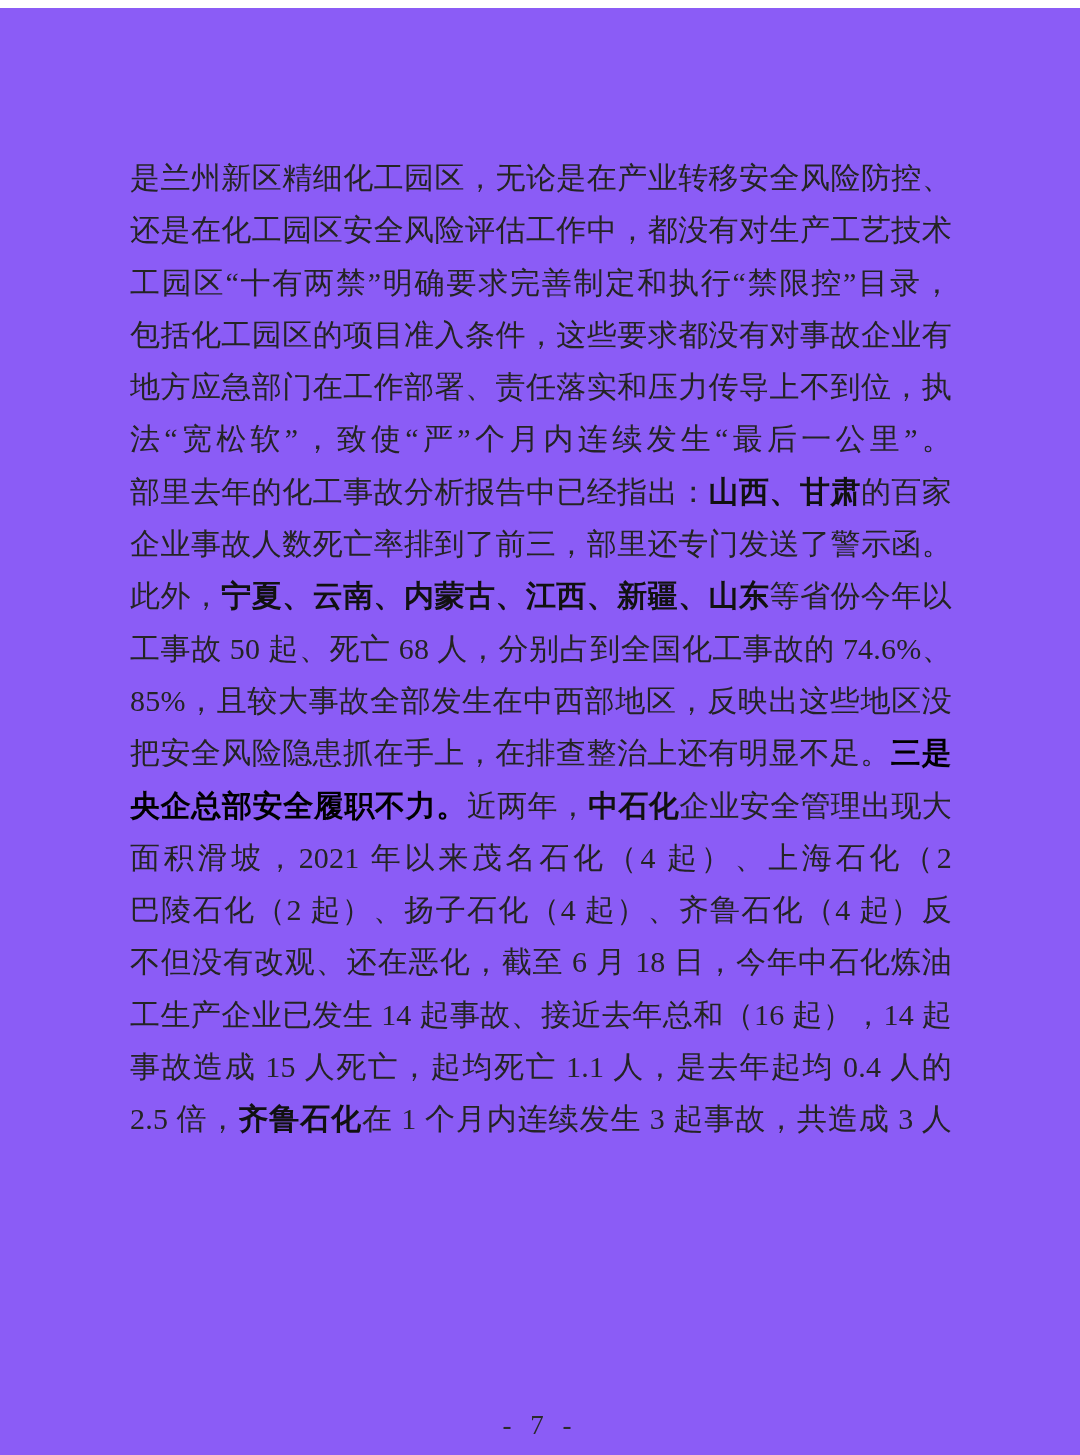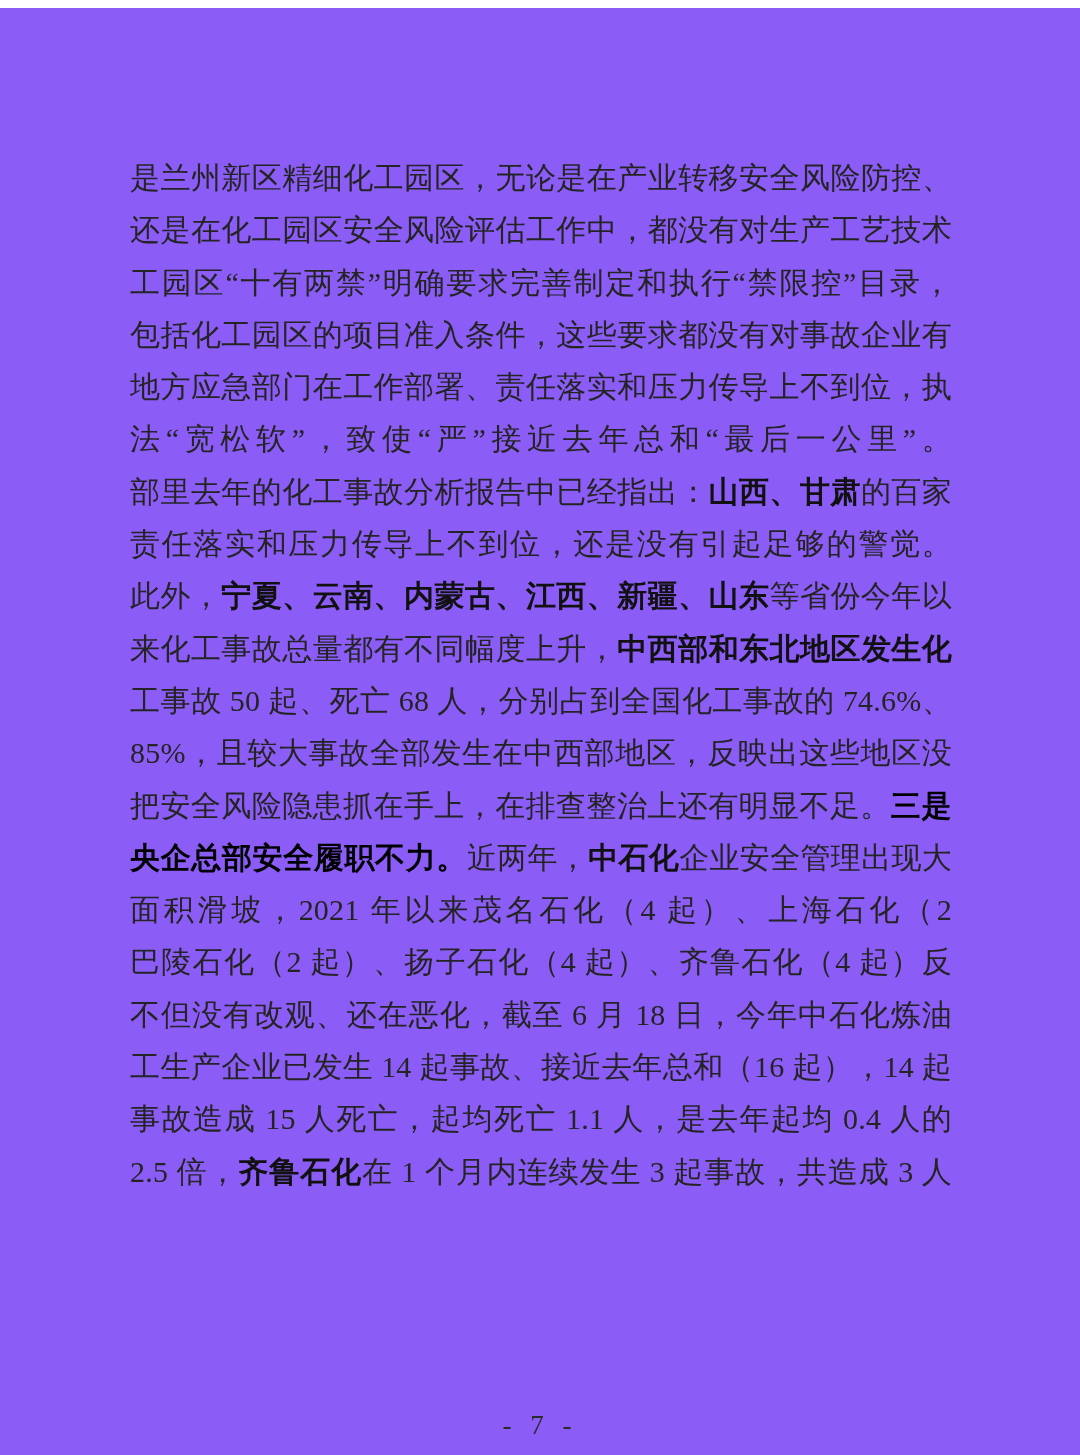--- a/index.html
+++ b/index.html
@@ -69,25 +69,24 @@
 </head>
 <body>
 
 <div class="page">
   <div class="text-block" id="text-block">
       <div class="line"><span class="seg-n">是兰州新区精细化工园区，无论是在产业转移安全风险防控、</span></div>
       <div class="line"><span class="seg-n">还是在化工园区安全风险评估工作中，都没有对生产工艺技术</span></div>
       <div class="line"><span class="seg-n">工园区“十有两禁”明确要求完善制定和执行“禁限控”目录，</span></div>
       <div class="line"><span class="seg-n">包括化工园区的项目准入条件，这些要求都没有对事故企业有</span></div>
       <div class="line"><span class="seg-n">地方应急部门在工作部署、责任落实和压力传导上不到位，执</span></div>
-      <div class="line"><span class="seg-n">法“宽松软”，致使“严”接近去年总和“最后一公里”。</span></div>
+      <div class="line"><span class="seg-n">法“宽松软”，致使“严”个月内连续发生“最后一公里”。</span></div>
       <div class="line"><span class="seg-n">部里去年的化工事故分析报告中已经指出：</span><span class="seg-b">山西、甘肃</span><span class="seg-n">的百家</span></div>
-      <div class="line"><span class="seg-n">责任落实和压力传导上不到位，还是没有引起足够的警觉。</span></div>
+      <div class="line"><span class="seg-n">企业事故人数死亡率排到了前三，部里还专门发送了警示函。</span></div>
       <div class="line"><span class="seg-n">此外，</span><span class="seg-b">宁夏、云南、内蒙古、江西、新疆、山东</span><span class="seg-n">等省份今年以</span></div>
-      <div class="line"><span class="seg-n">来化工事故总量都有不同幅度上升，</span><span class="seg-b">中西部和东北地区发生化</span></div>
       <div class="line"><span class="seg-n">工事故 50 起、死亡 68 人，分别占到全国化工事故的 74.6%、</span></div>
       <div class="line"><span class="seg-n">85%，且较大事故全部发生在中西部地区，反映出这些地区没有</span></div>
       <div class="line"><span class="seg-n">把安全风险隐患抓在手上，在排查整治上还有明显不足。</span><span class="seg-h">三是</span></div>
       <div class="line"><span class="seg-h">央企总部安全履职不力。</span><span class="seg-n">近两年，</span><span class="seg-b">中石化</span><span class="seg-n">企业安全管理出现大</span></div>
       <div class="line"><span class="seg-n">面积滑坡，2021 年以来茂名石化（4 起）、上海石化（2 起）、</span></div>
       <div class="line"><span class="seg-n">巴陵石化（2 起）、扬子石化（4 起）、齐鲁石化（4 起）反复</span></div>
       <div class="line"><span class="seg-n">不但没有改观、还在恶化，截至 6 月 18 日，今年中石化炼油化</span></div>
       <div class="line"><span class="seg-n">工生产企业已发生 14 起事故、接近去年总和（16 起），14 起</span></div>
       <div class="line"><span class="seg-n">事故造成 15 人死亡，起均死亡 1.1 人，是去年起均 0.4 人的</span></div>
       <div class="line"><span class="seg-n">2.5 倍，</span><span class="seg-b">齐鲁石化</span><span class="seg-n">在 1 个月内连续发生 3 起事故，共造成 3 人</span></div>

